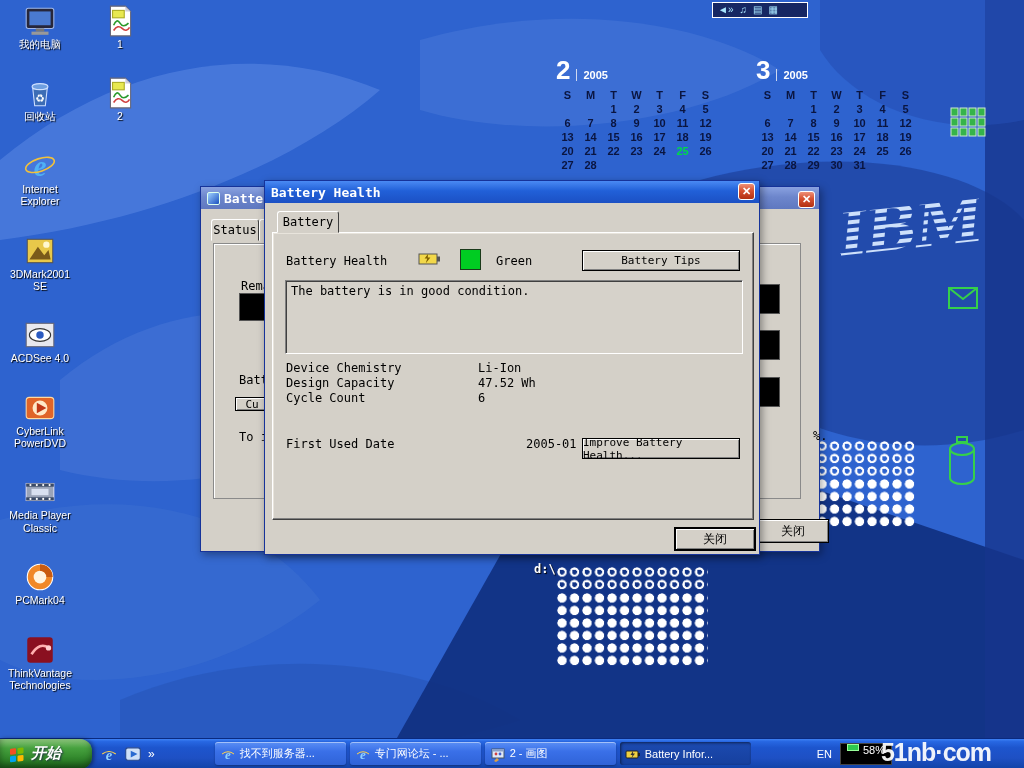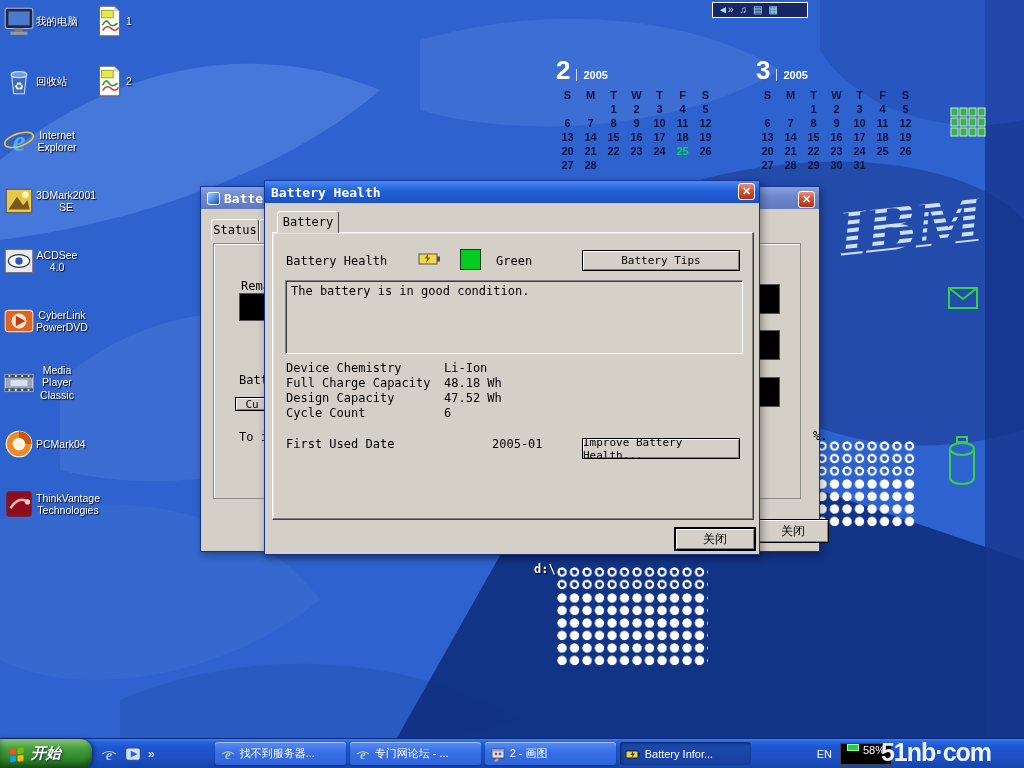--- a/index.html
+++ b/index.html
@@ -4,21 +4,21 @@
 <style>
   *{margin:0;padding:0;box-sizing:border-box;}
   html,body{width:1024px;height:768px;overflow:hidden;}
   body{font-family:"Liberation Sans",sans-serif;}
   #screen{position:relative;width:1024px;height:768px;background:#2e63cf;overflow:hidden;}
   #bg-art{position:absolute;inset:0;z-index:0;}
 
   
   #desktop-icons{position:absolute;left:2px;top:4px;width:76px;display:flex;flex-direction:column;gap:26px;z-index:2;}
   #file-icons{position:absolute;left:92px;top:4px;width:56px;display:flex;flex-direction:column;gap:26px;z-index:2;}
-  .desk-icon{display:flex;flex-direction:row;align-items:center;cursor:pointer;}
+  .desk-icon{display:flex;flex-direction:column;align-items:center;cursor:pointer;}
   .di-art{width:34px;height:34px;}
   .di-art svg{width:34px;height:34px;}
   .di-label{font-size:10.5px;line-height:1.18;color:#fff;text-align:center;text-shadow:1px 1px 1px #000;max-width:74px;}
 
   
   .calendar{position:absolute;width:162px;z-index:2;}
   .cal0{left:556px;top:57px;}
   .cal1{left:756px;top:57px;}
   .cal-head{display:flex;align-items:baseline;color:#fff;height:28px;}
   .cal-month{font-size:26px;font-weight:bold;line-height:1;}
@@ -56,21 +56,21 @@
   .mono{font:12px "DejaVu Sans Mono",monospace;color:#000;position:absolute;white-space:nowrap;}
   .gauge{position:absolute;background:#000;border:1px solid #555;}
 
   
   #fg-dialog{left:264px;top:180px;width:496px;height:375px;z-index:10;box-shadow:2px 3px 8px rgba(0,0,0,.4);}
   #fg-tabpage{left:7px;top:51px;width:482px;height:288px;}
   .green-box{position:absolute;left:187px;top:16px;width:21px;height:21px;background:#00cc22;border:1px solid #1a3a1a;}
   .cond{position:absolute;left:12px;top:47px;width:458px;height:74px;border:1px solid;border-color:#808080 #fff #fff #808080;box-shadow:inset 1px 1px 0 #404040;padding:3px 5px;font:12px "DejaVu Sans Mono",monospace;background:#d6d2ca;}
   #spec-rows{position:absolute;left:13px;top:128px;}
   .spec-row{display:flex;height:15px;font:12px "DejaVu Sans Mono",monospace;color:#000;}
-  .spec-label{width:158px;}
+  .spec-label{width:192px;}
   #first-used-row{position:absolute;left:13px;top:204px;gap:48px;}
 
   
   #bg-dialog{left:200px;top:186px;width:620px;height:366px;z-index:5;box-shadow:2px 3px 8px rgba(0,0,0,.35);}
   #bg-groupbox{position:absolute;left:12px;top:56px;width:588px;height:256px;border:1px solid #8a8a8a;box-shadow:inset 1px 1px 0 #fff;}
   .title-ic{width:13px;height:13px;border-radius:2px;background:linear-gradient(135deg,#9fd0ff,#1a50c0);border:1px solid #dfe;flex:0 0 13px;}
 
   
   #taskbar{position:absolute;left:0;bottom:0;width:1024px;height:30px;z-index:50;display:flex;align-items:center;background:linear-gradient(180deg,#3d81f5 0%,#2767e2 9%,#1d55cd 30%,#1e50c4 65%,#1244a9 100%);border-top:1px solid #0a2a80;}
   #start-button{width:92px;height:30px;flex:0 0 92px;border-radius:0 12px 12px 0;background:linear-gradient(180deg,#8cc47c,#47a23f 30%,#2e8329 70%,#1d641c);box-shadow:inset 0 -4px 7px rgba(0,0,0,.35),2px 0 4px rgba(0,0,0,.45);display:flex;align-items:center;gap:5px;padding-left:8px;color:#fff;font-weight:bold;font-style:italic;font-size:15px;text-shadow:1px 1px 2px #234;cursor:pointer;}
@@ -414,24 +414,20 @@
       </div>
       <div class="cond">
         <span>The battery is in good condition.</span>
       </div>
       <div id="spec-rows">
           <div class="spec-row">
             <span class="spec-label">Device Chemistry</span>
             <span class="spec-value">Li-Ion</span>
           </div>
           <div class="spec-row">
-            <span class="spec-label">Full Charge Capacity</span>
-            <span class="spec-value">48.18 Wh</span>
-          </div>
-          <div class="spec-row">
             <span class="spec-label">Design Capacity</span>
             <span class="spec-value">47.52 Wh</span>
           </div>
           <div class="spec-row">
             <span class="spec-label">Cycle Count</span>
             <span class="spec-value">6</span>
           </div>
         </div>
       <div id="first-used-row" class="spec-row">
         <span class="spec-label">First Used Date</span>

